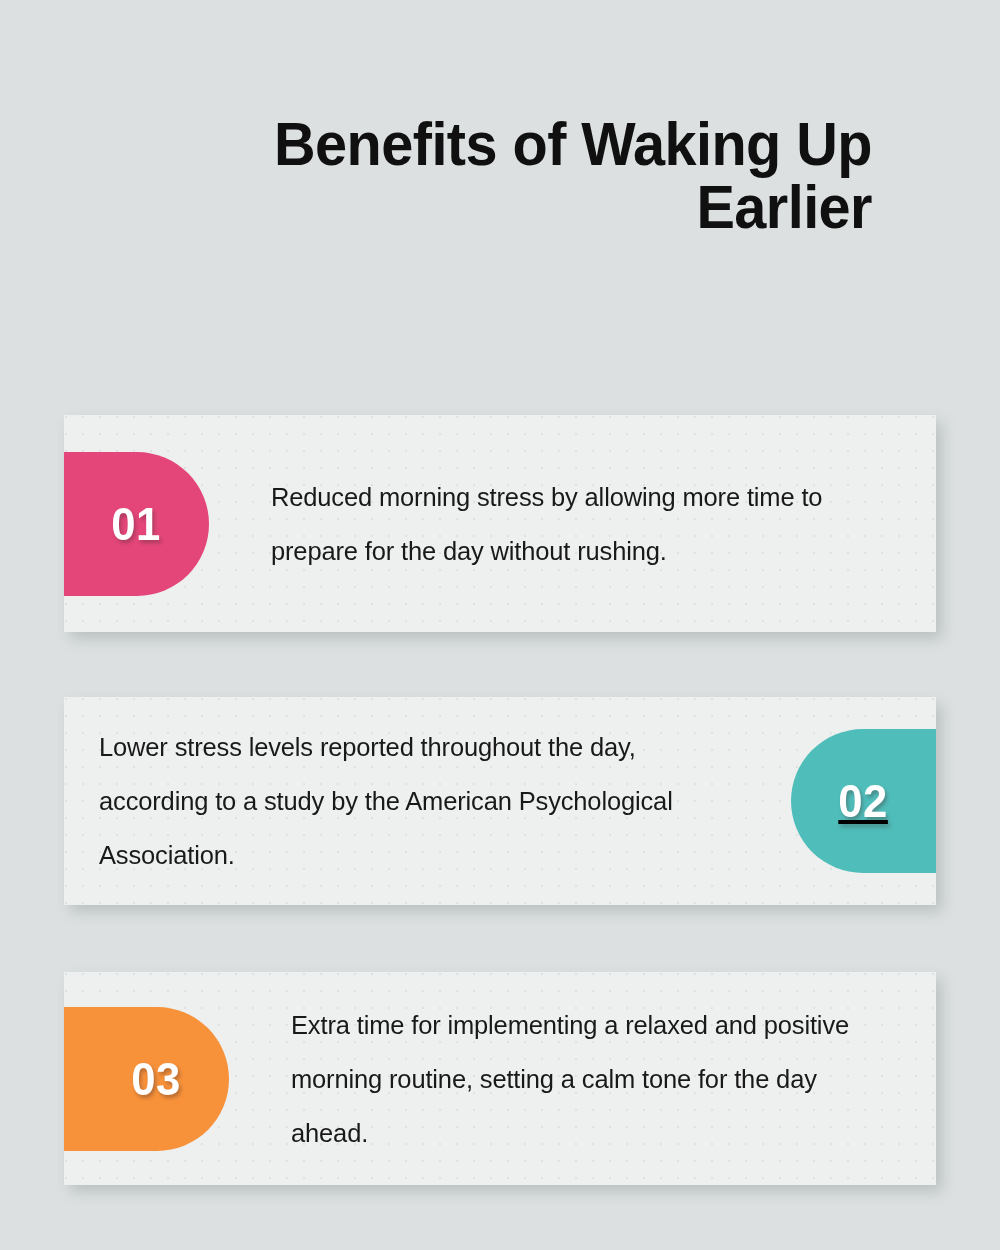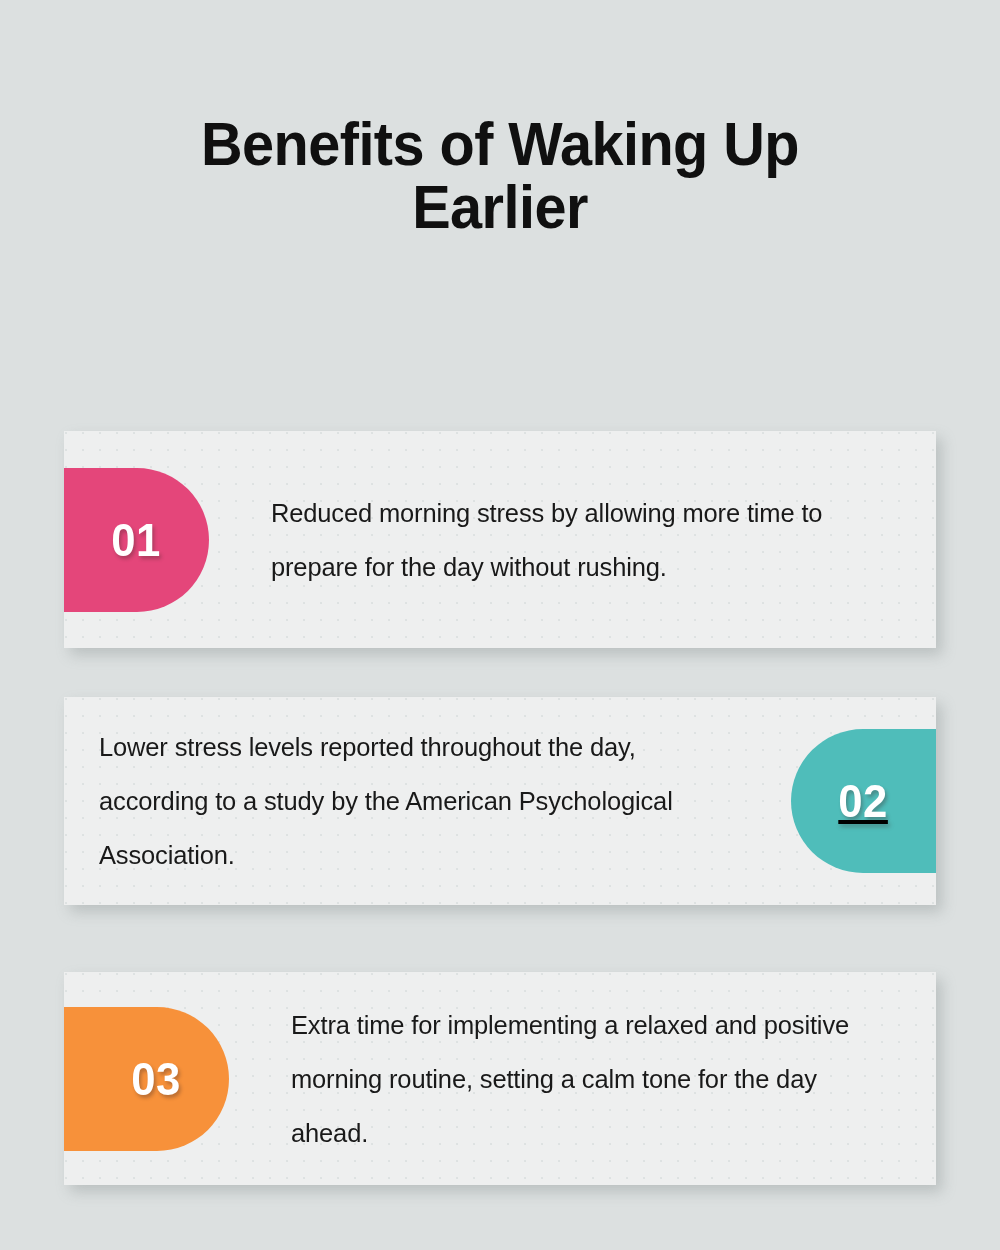--- a/index.html
+++ b/index.html
@@ -14,21 +14,21 @@
     overflow: hidden;
     position: relative;
   }
 
   
   .title-block {
     position: absolute;
     left: 100px;
     top: 112px;
     width: 800px;
-    text-align: center;
+    text-align: right;
   }
   .title-block h1 {
     margin: 0;
     font-family: "Liberation Sans Narrow", "Liberation Sans", "DejaVu Sans", sans-serif;
     font-weight: bold;
     font-size: 62px;
     line-height: 1.02;
     letter-spacing: -0.6px;
     color: #101010;
     transform: scaleX(0.93);
@@ -99,21 +99,21 @@
   #card-3 .card-text { padding: 0 40px 0 62px; }
 </style>
 </head>
 <body style="background: rgb(220, 224, 224);">
 
 <div class="title-block">
   <h1 style="color: rgb(16, 16, 16);">Benefits of Waking Up
 Earlier</h1>
 </div>
 
-<div class="card" id="card-1" style="background-color: rgb(238, 239, 239); margin-top: 16px;">
+<div class="card" id="card-1" style="background-color: rgb(238, 239, 239);">
   <div class="card-inner">
     <div class="badge" id="badge-1" style="background-color: rgb(228, 70, 122);">
       <span class="badge-num">01</span>
     </div>
     <div class="card-text">Reduced morning stress by allowing more time to prepare for the day without rushing.</div>
   </div>
 </div>
 
 <div class="card" id="card-2" style="background-color: rgb(238, 239, 239);">
   <div class="card-inner rtl">

